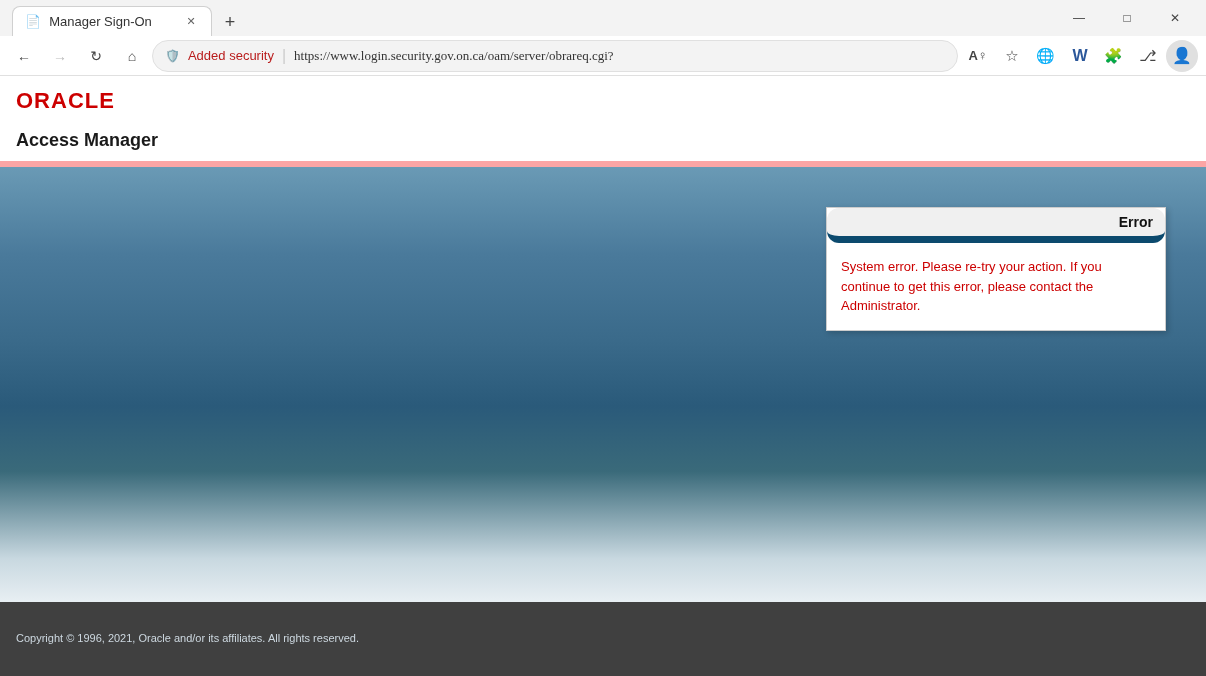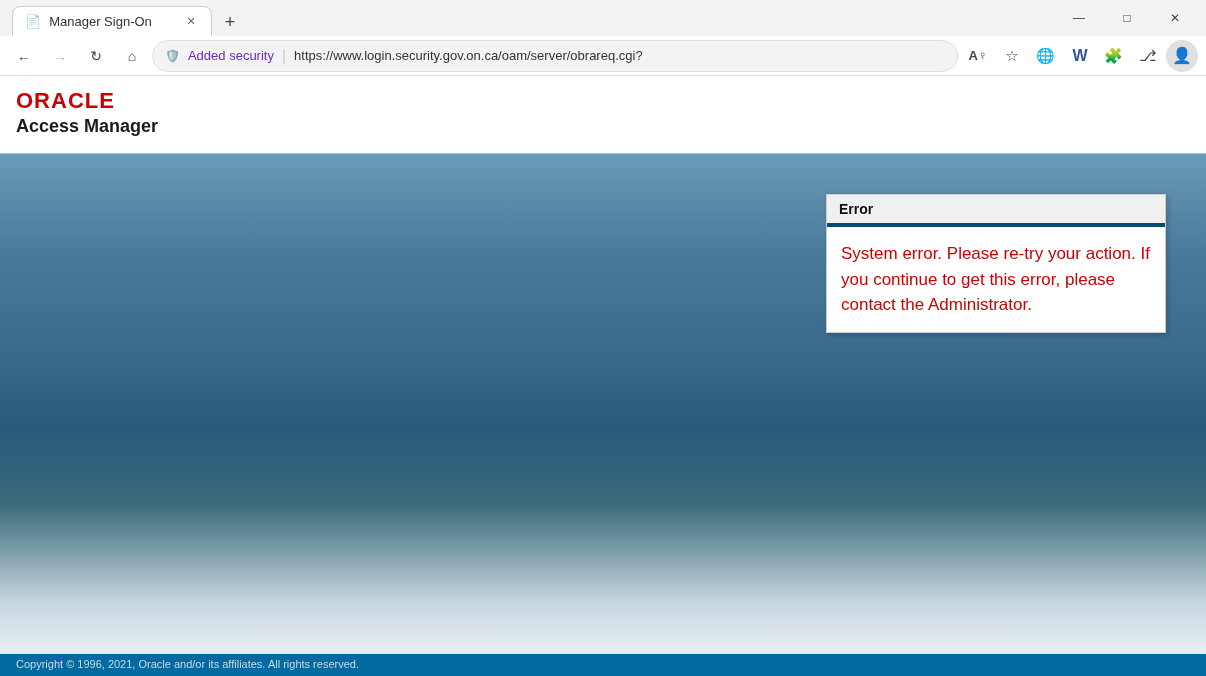--- a/index.html
+++ b/index.html
@@ -43,66 +43,66 @@
     .nav-btn {
       width: 32px; height: 32px; border-radius: 50%; display: flex; align-items: center;
       justify-content: center; cursor: pointer; color: #444; font-size: 14px;
     }
     .nav-btn.disabled { color: #bbb; cursor: default; }
     .address-bar-container {
       flex: 1; display: flex; align-items: center; height: 32px; background: #f3f3f3;
       border-radius: 16px; padding: 0 12px; gap: 8px; border: 1px solid #e0e0e0;
     }
     .security-icon { color: #555; font-size: 12px; }
-    .security-text { font-size: 13px; color: #6d28d9; }
+    .security-text { font-size: 13px; color: #b91c1c; }
     .address-divider { color: #ccc; font-size: 16px; }
-    .address-url { font-size: 13px; color: #333; flex: 1; outline: none; background: transparent; border: none; }
+    .address-url { font-size: 13px; color: #333; flex: 1; outline: none; background: transparent; border: none; font-family: Liberation Serif, serif; }
     .nav-icons { display: flex; align-items: center; gap: 2px; }
     .nav-icon-btn {
       width: 32px; height: 32px; border-radius: 50%; display: flex; align-items: center;
       justify-content: center; cursor: pointer; color: #444; font-size: 15px;
     }
     .profile-icon {
       width: 32px; height: 32px; border-radius: 50%; background: #e0e0e0;
       display: flex; align-items: center; justify-content: center; font-size: 16px; color: #666; cursor: pointer;
     }
 
     
     .page-content {
       flex: 1; display: flex; flex-direction: column; background: #fff; overflow: hidden;
     }
     .page-header {
-      background: #fff; padding: 12px 16px 16px 16px;
-      border-bottom: 1px solid #fca5a5;
+      background: #fff; padding: 12px 16px 10px 16px;
+      border-bottom: 6px solid #fca5a5;
     }
     .oracle-logo { color: #cc0000; font-size: 22px; font-weight: 700; letter-spacing: 1px; font-family: Arial, sans-serif; }
-    .access-manager-text { font-size: 18px; font-weight: 700; color: #1a1a1a; font-family: Arial, sans-serif; margin-top: 2px; }
+    .access-manager-text { font-size: 18px; font-weight: 700; color: #1a1a1a; font-family: Arial, sans-serif; margin-top: 16px; }
 
     .page-main {
       flex: 1;
       background: linear-gradient(180deg, #6a9ab5 0%, #4a7a9b 20%, #3a6a8a 40%, #2a5a7a 55%, #3a6a7a 70%, #c8d8e0 90%, #e8eff3 100%);
       position: relative;
     }
 
     
     .error-box {
       position: absolute; right: 40px; top: 40px;
       width: 340px; background: #fff;
       border: 1px solid #ccc; box-shadow: 2px 2px 6px rgba(0,0,0,0.2);
     }
     .error-title-bar {
-      background: #f0f0f0; border-bottom: 4px solid #0c4a6e;
-      padding: 6px 12px; text-align: left; font-weight: 700; font-size: 14px; color: #111;
+      background: #f0f0f0; border-bottom: 7px solid #0c4a6e;
+      padding: 6px 12px; text-align: right; font-weight: 700; font-size: 14px; color: #111; border-radius: 12px;
     }
     .error-body { padding: 14px 14px; }
-    .error-message { font-size: 17px; color: #cc0000; line-height: 1.5; }
+    .error-message { font-size: 13px; color: #cc0000; line-height: 1.5; }
 
     
     .page-footer {
-      background: #0369a1; padding: 2px 16px;
+      background: #404040; padding: 28px 16px;
     }
     .footer-text { font-size: 11px; color: #cdd8e0; line-height: 1.6; }
   </style>
 </head>
 <body>
 
 <div class="browser-frame">
 
   <div class="title-bar">
     <div class="tab-bar">

